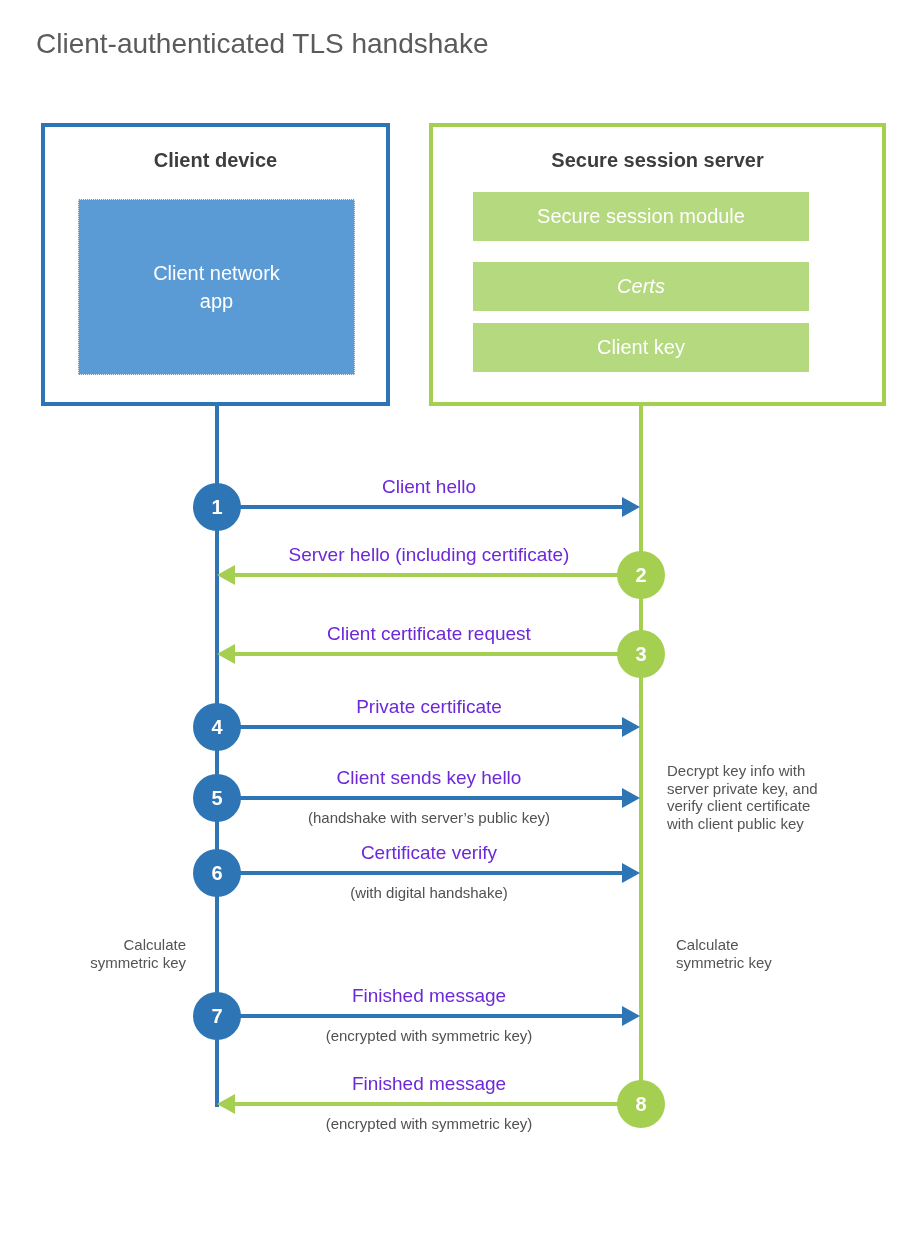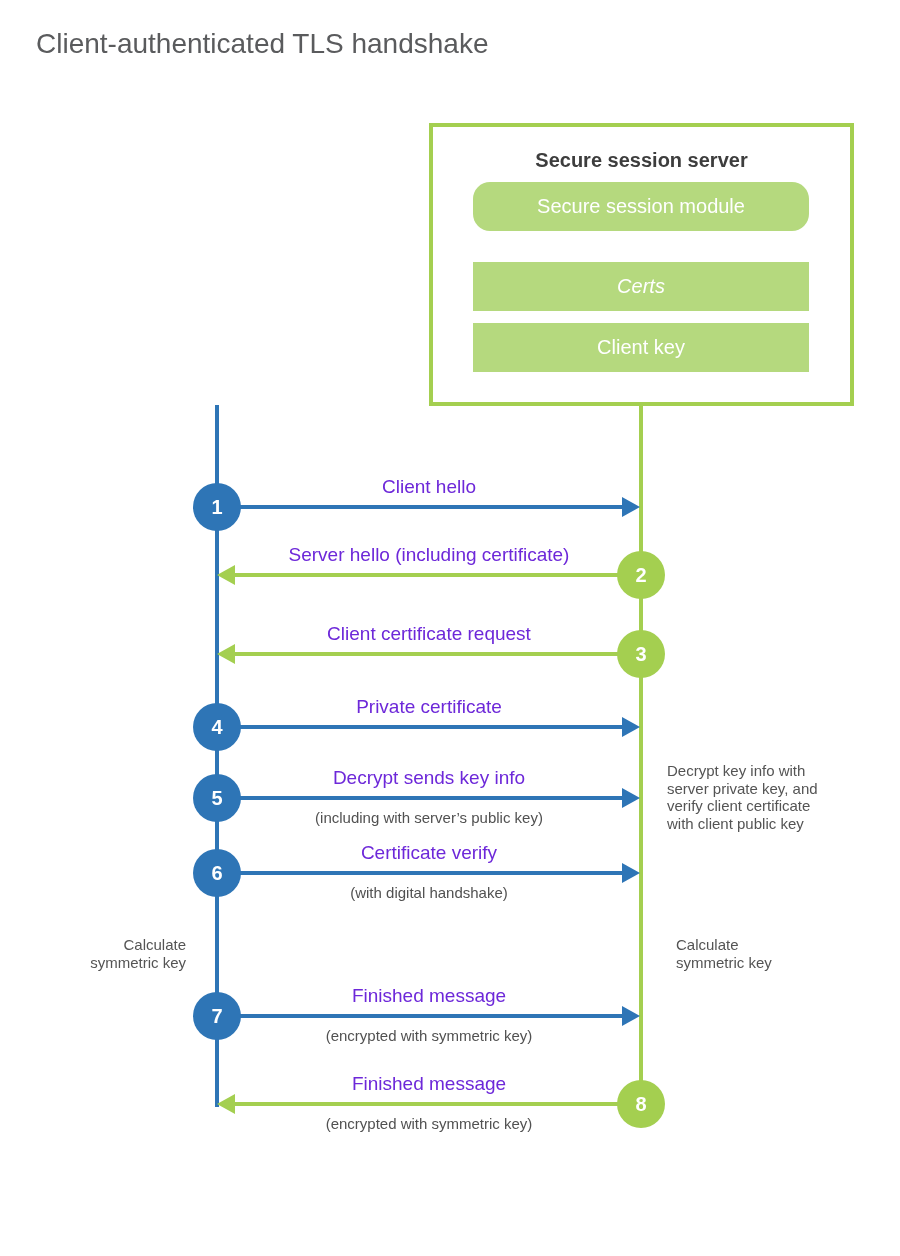--- a/index.html
+++ b/index.html
@@ -8,38 +8,38 @@
     font-family:"Liberation Sans", sans-serif; overflow:hidden;
   }
   
   .page-title {
     position:absolute; left:36px; top:28px;
     font-size:28px; font-weight:400; color:#5a5b5d; letter-spacing:0;
   }
   
   .actor-box { position:absolute; top:123px; height:275px; background:#fff; border-width:4px; border-style:solid; }
   .client-box { left:41px;  width:341px; border-color:var(--blue,#2e75b6); }
-  .server-box { left:429px; width:417px; border-color:var(--green,#a4cf50); }
+  .server-box { left:429px; width:417px; border-color:var(--green,#a4cf50);padding-left:32px; }
   .actor-title {
     position:absolute; left:0; right:0; top:22px; text-align:center;
     font-size:20px; font-weight:700; color:#3d3d3d;
   }
   .app-box {
     position:absolute; left:33px; top:72px; width:275px; height:174px;
     background:var(--blue-fill,#5b9bd5); border:1px dotted rgba(255,255,255,0.85);
     display:flex; flex-direction:column; align-items:center; justify-content:center;
     color:#ffffff; font-size:20px; line-height:28px; text-align:center;
   }
   .module-bar {
     position:absolute; left:40px; width:336px; height:49px;
     background:var(--green-fill,#b5d97e);
     display:flex; align-items:center; justify-content:center;
     color:#ffffff; font-size:20px;
   }
-  .bar-0 { top:55px;border-radius:17px; } .bar-1 { top:135px;font-style:italic; } .bar-2 { top:196px; }
+  .bar-0 { top:65px; } .bar-1 { top:135px;font-style:italic; } .bar-2 { top:196px; }
   
   .lifeline { position:absolute; top:405px; width:4px; }
   .lifeline.client { left:215px; height:702px; background:var(--blue,#2e75b6); }
   .lifeline.server { left:639px; height:700px; background:var(--green,#a4cf50); }
   
   .r1 { --y:507px; } .r2 { --y:575px; } .r3 { --y:654px; } .r4 { --y:727px; }
   .r5 { --y:798px; } .r6 { --y:873px; } .r7 { --y:1016px; } .r8 { --y:1104px; }
   .line { position:absolute; height:4px; top:calc(var(--y) - 2px); }
   .row.blue  .line { left:240px; width:384px; background:var(--blue,#2e75b6); }
   .row.green .line { left:234px; width:384px; background:var(--green,#a4cf50); }
@@ -71,20 +71,27 @@
   .note-calc-left  { left:38px;  top:936px; width:148px; text-align:right; }
   .note-calc-right { left:676px; top:936px; width:148px; text-align:left; }
 </style>
 </head>
 <body>
 
 <div id="canvas">
 
   <div class="page-title">Client-authenticated TLS handshake</div>
 
+  <div class="actor-box client-box">
+    <div class="actor-title">Client device</div>
+    <div class="app-box">
+      <span>Client network</span>
+      <span>app</span>
+    </div>
+  </div>
 
   <div class="actor-box server-box">
     <div class="actor-title">Secure session server</div>
     <div class="module-bar bar-0">Secure session module</div>
     <div class="module-bar bar-1">Certs</div>
     <div class="module-bar bar-2">Client key</div>
   </div>
 
   <div class="lifeline client"></div>
   <div class="lifeline server"></div>
@@ -115,22 +122,22 @@
 
   <div class="row blue r4">
     <div class="msg">Private certificate</div>
 
     <div class="line"></div>
     <div class="head"></div>
     <div class="circle">4</div>
   </div>
 
   <div class="row blue r5">
-    <div class="msg">Decrypt sends key info</div>
-    <div class="sub">(including with server’s public key)</div>
+    <div class="msg">Client sends key hello</div>
+    <div class="sub">(handshake with server’s public key)</div>
     <div class="line"></div>
     <div class="head"></div>
     <div class="circle">5</div>
   </div>
 
   <div class="row blue r6">
     <div class="msg">Certificate verify</div>
     <div class="sub">(with digital handshake)</div>
     <div class="line"></div>
     <div class="head"></div>

